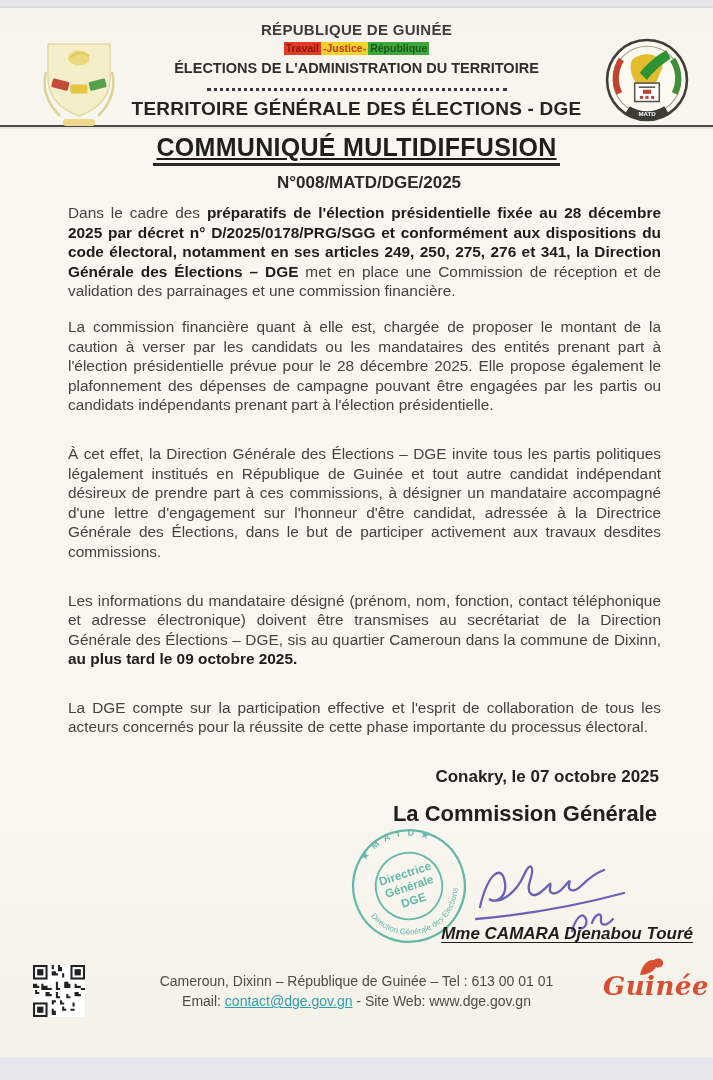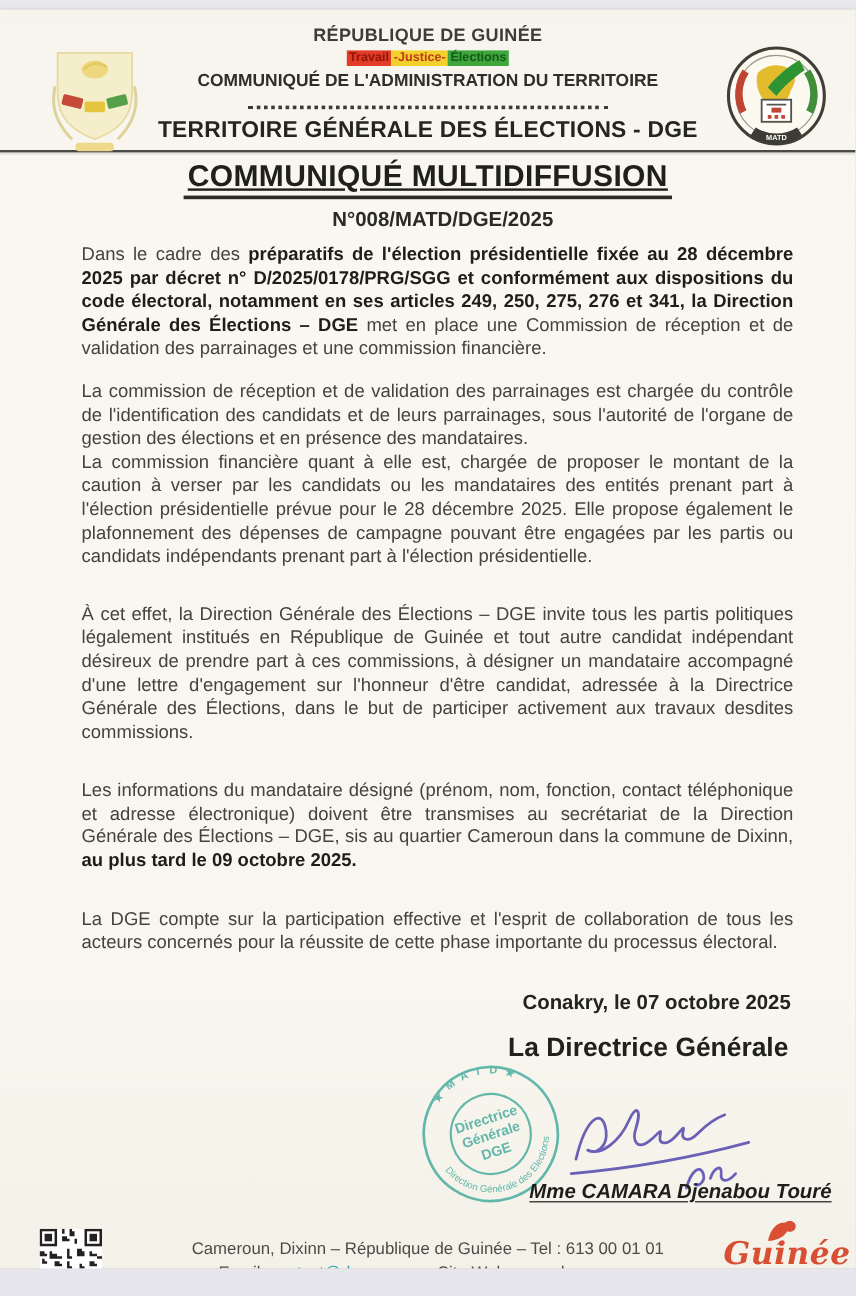--- a/index.html
+++ b/index.html
@@ -95,46 +95,45 @@
       <rect x="39.5" y="56.5" width="3" height="3" fill="#bf4434"></rect>
       <rect x="45" y="56.5" width="3" height="3" fill="#bf4434"></rect>
       <path d="M22,70 A35,35 0 0 0 60,70" fill="none" stroke="#3c3c34" stroke-width="8"></path>
       <text x="41" y="76.5" text-anchor="middle" font-size="6" font-weight="bold" fill="#ffffff">MATD</text>
     </svg>
 
     <div class="republic">RÉPUBLIQUE DE GUINÉE</div>
     <div class="motto">
         <span class="m-red">Travail</span>
         <span class="m-yellow">-Justice-</span>
-        <span class="m-green">Élections</span>
+        <span class="m-green">République</span>
       </div>
     <div class="ministry">
-      <div>COMMUNIQUÉ DE L'ADMINISTRATION DU TERRITOIRE</div>
+      <div>ÉLECTIONS DE L'ADMINISTRATION DU TERRITOIRE</div>
     </div>
     <div class="dotted"></div>
     <div class="direction">TERRITOIRE GÉNÉRALE DES ÉLECTIONS - DGE</div>
     <div class="rule"></div>
     <div><span class="doc-title">COMMUNIQUÉ MULTIDIFFUSION</span></div>
     <div class="doc-ref">N°008/MATD/DGE/2025</div>
   </div>
 
   <div class="body-text">
     <p class="p1"><span>Dans le cadre des </span><strong>préparatifs de l'élection présidentielle fixée au 28 décembre 2025 par décret n° D/2025/0178/PRG/SGG et conformément aux dispositions du code électoral, notamment en ses articles 249, 250, 275, 276 et 341, la Direction Générale des Élections – DGE </strong><span>met en place une Commission de réception et de validation des parrainages et une commission financière.</span></p>
     <div class="block2">
-      <p>La commission de réception et de validation des parrainages est chargée du contrôle de l'identification des candidats et de leurs parrainages, sous l'autorité de l'organe de gestion des élections et en présence des mandataires.</p>
       <p>La commission financière quant à elle est, chargée de proposer le montant de la caution à verser par les candidats ou les mandataires des entités prenant part à l'élection présidentielle prévue pour le 28 décembre 2025. Elle propose également le plafonnement des dépenses de campagne pouvant être engagées par les partis ou candidats indépendants prenant part à l'élection présidentielle.</p>
     </div>
     <p class="p4">À cet effet, la Direction Générale des Élections – DGE invite tous les partis politiques légalement institués en République de Guinée et tout autre candidat indépendant désireux de prendre part à ces commissions, à désigner un mandataire accompagné d'une lettre d'engagement sur l'honneur d'être candidat, adressée à la Directrice Générale des Élections, dans le but de participer activement aux travaux desdites commissions.</p>
     <p class="p5"><span>Les informations du mandataire désigné (prénom, nom, fonction, contact téléphonique et adresse électronique) doivent être transmises au secrétariat de la Direction Générale des Élections – DGE, sis au quartier Cameroun dans la commune de Dixinn, </span><strong>au plus tard le 09 octobre 2025.</strong></p>
     <p class="p6">La DGE compte sur la participation effective et l'esprit de collaboration de tous les acteurs concernés pour la réussite de cette phase importante du processus électoral.</p>
   </div>
 
   <div class="sig">
     <div class="place-date">Conakry, le 07 octobre 2025</div>
-    <div class="dg-title">La Directrice Générale</div>
+    <div class="dg-title">La Commission Générale</div>
 
     <svg class="stamp" width="126" height="126" viewBox="0 0 140 140">
       <defs>
         <path id="arc-top" d="M 14,70 A 56,56 0 0 1 126,70"></path>
         <path id="arc-bot" d="M 16,70 A 54,54 0 0 0 124,70"></path>
       </defs>
       <g transform="rotate(-18 70 70)" fill="none" stroke="#3fa89b">
         <circle cx="70" cy="70" r="62" stroke-width="2.5"></circle>
         <circle cx="70" cy="70" r="37" stroke-width="2"></circle>
       </g>

